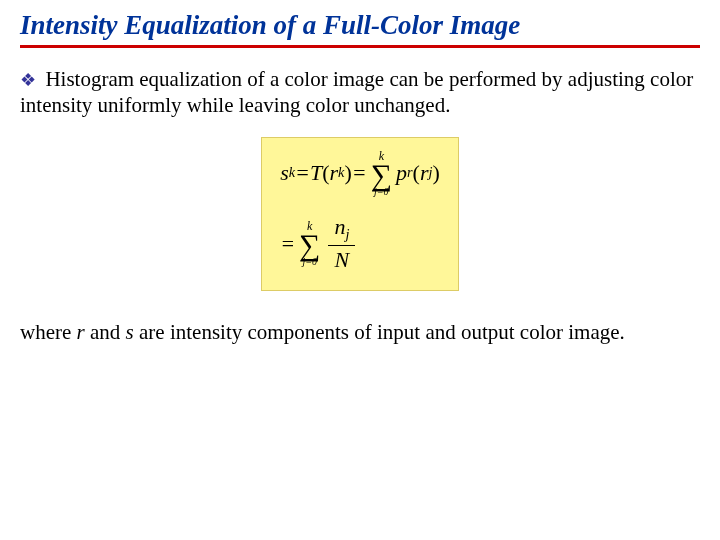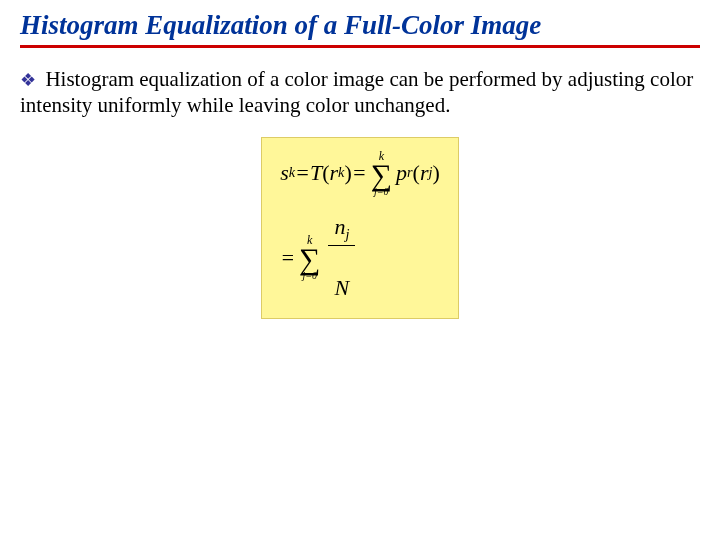--- a/index.html
+++ b/index.html
@@ -79,21 +79,20 @@
   .sigma .sig-bot {
     font-size: 10px;
     font-style: italic;
     line-height: 1;
   }
   .frac {
     display: inline-flex;
     flex-direction: column;
     align-items: center;
     margin: 0 4px;
-    gap: 28px;
   }
   .frac .num {
     border-bottom: 1.5px solid #000;
     padding: 0 6px 2px 6px;
   }
   .frac .den {
     padding: 2px 6px 0 6px;
   }
   sub {
     font-size: 0.65em;
@@ -105,21 +104,21 @@
   }
   .footer .ri, .footer .si {
     font-style: italic;
   }
 </style>
 </head>
 <body>
 
 <div class="slide">
 
-  <div class="title">Histogram Equalization of a Full-Color Image</div>
+  <div class="title">Intensity Equalization of a Full-Color Image</div>
 
   <div class="para">
     <span class="bullet">❖</span>
     <span>Histogram equalization of a color image can be performed by adjusting color intensity uniformly while leaving color unchanged.</span>
   </div>
 
 
   <div class="formula-wrap">
     <div class="formula">
       <div class="row1">
@@ -154,14 +153,17 @@
         <span class="frac">
           <span class="num">
             <span>n</span><sub>j</sub>
           </span>
           <span class="den">N</span>
         </span>
       </div>
     </div>
   </div>
 
+  <div class="footer">
+    <span>where </span><span class="ri">r</span><span> and </span><span class="si">s</span><span> are intensity components of input and output color image.</span>
+  </div>
 
 </div>
 
 </body></html>

